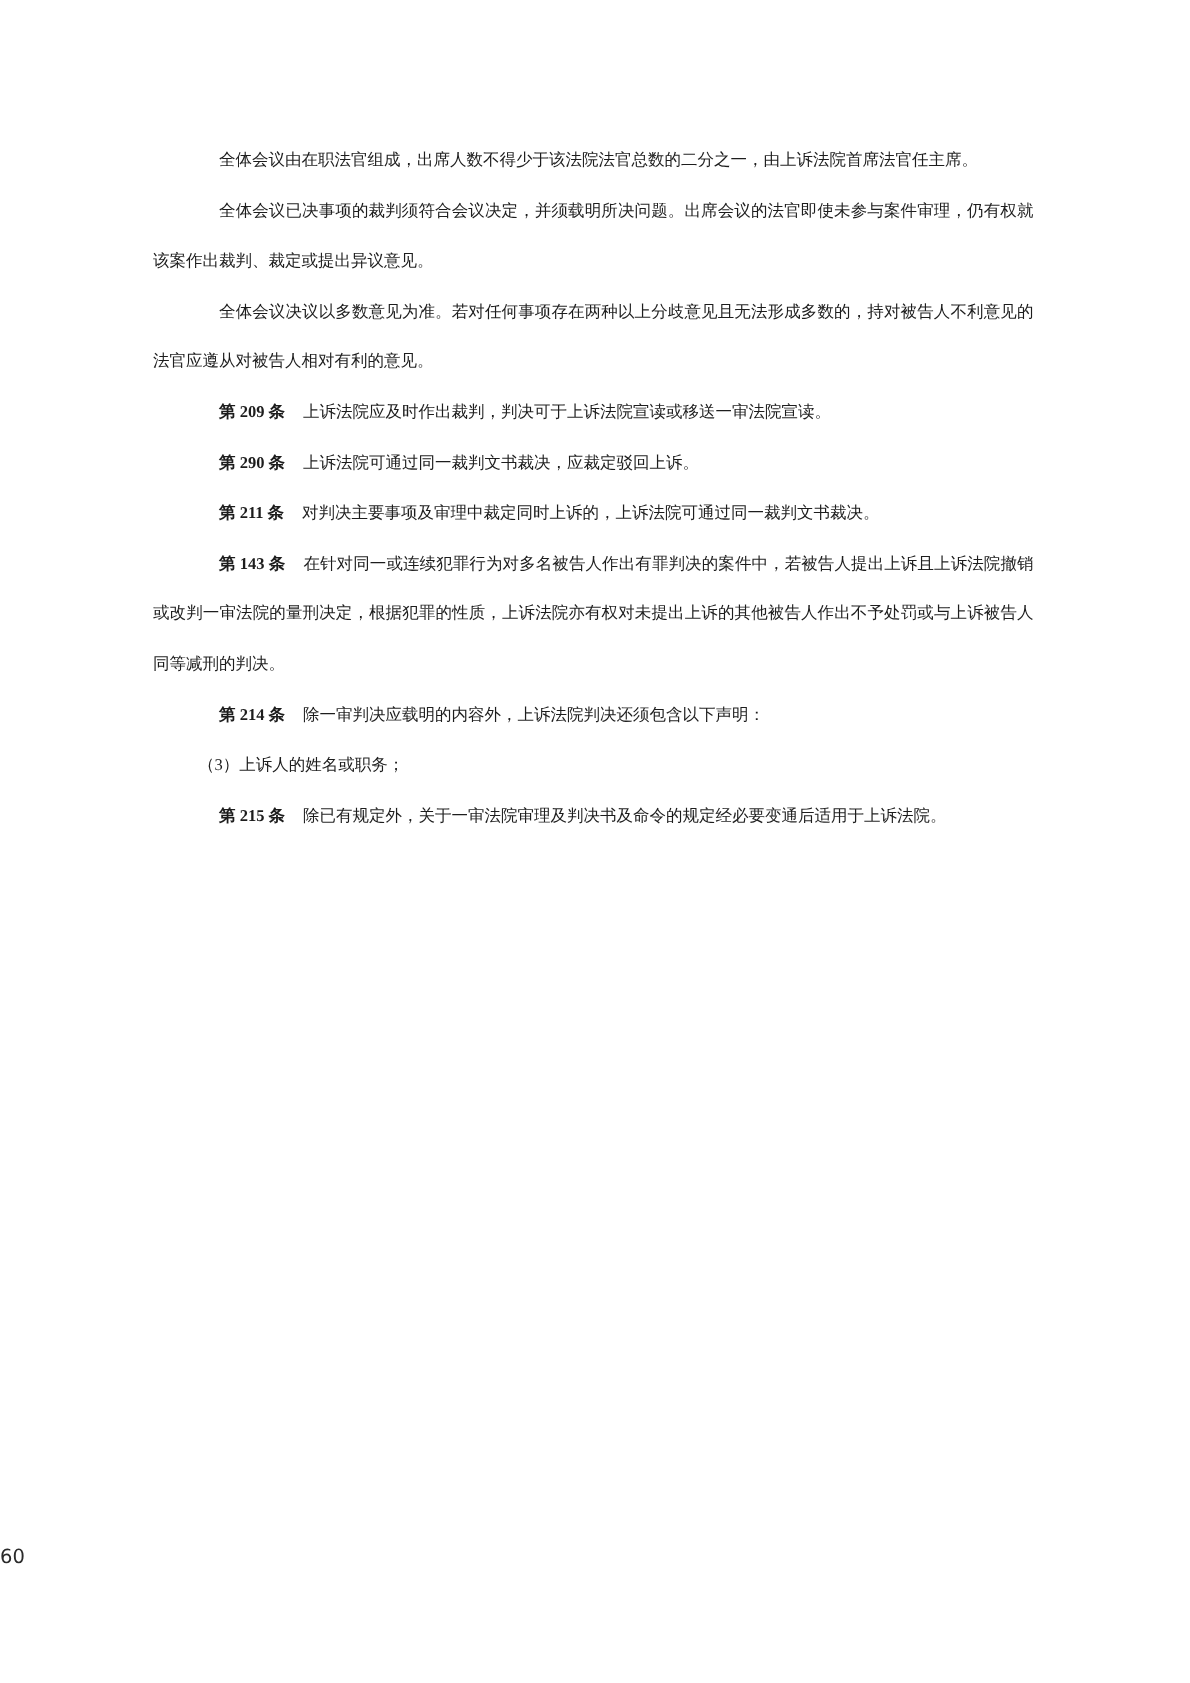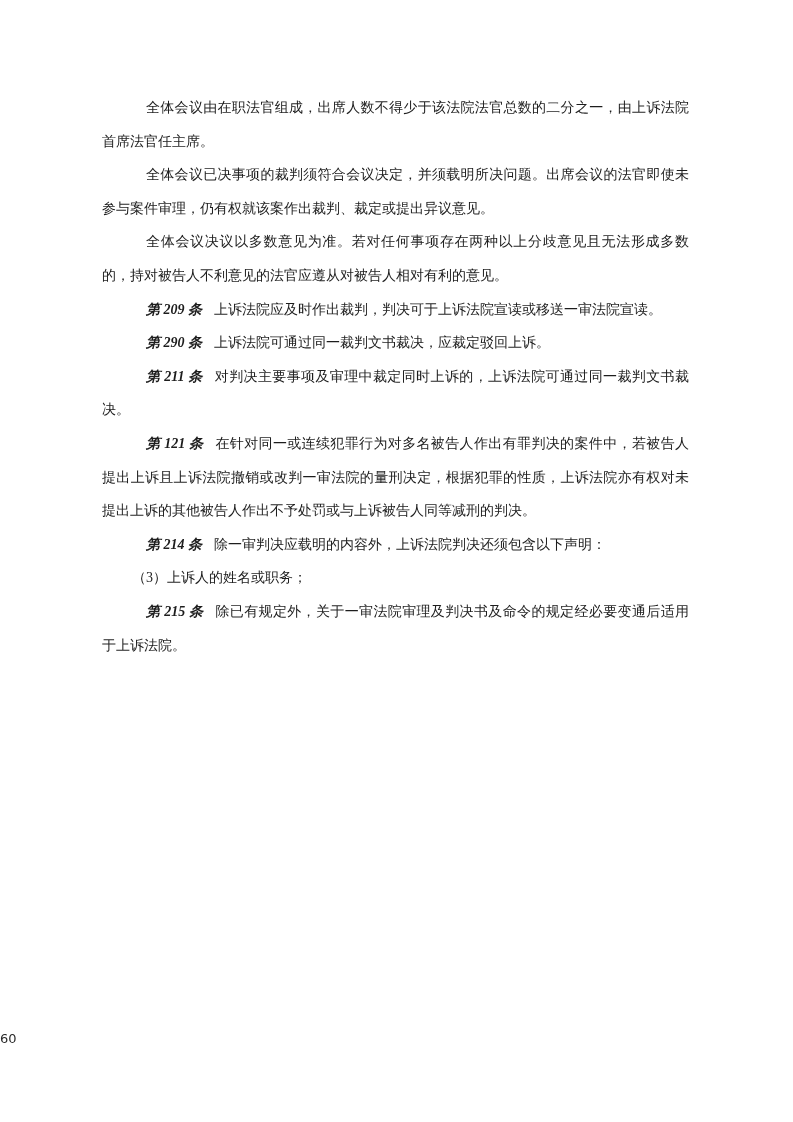--- a/index.html
+++ b/index.html
@@ -18,34 +18,33 @@
   }
   .content {
     position: absolute;
     left: 102px;
     top: 91px;
     width: 587px;
   }
   p.para {
     margin: 0;
     padding: 0;
-    font-size: 14px;
+    font-size: 11px;
     line-height: 33.6px;
     text-align: justify;
     text-indent: 44px;
     word-break: break-all;
   }
   p.para.list-item {
     text-indent: 30px;
   }
   .article-label {
     font-weight: bold;
     margin-right: 12px;
     white-space: nowrap;
-    font-style: italic;
   }
   .page-number {
     position: absolute;
     top: 1031px;
     left: 0;
     width: 100%;
     text-align: left;
     font-family: "DejaVu Sans", "Liberation Sans", sans-serif;
     font-size: 13px;
     color: #2b2b2b;
@@ -63,21 +62,21 @@
 
     <p class="para"><span>全体会议决议以多数意见为准。若对任何事项存在两种以上分歧意见且无法形成多数的，持对被告人不利意见的法官应遵从对被告人相对有利的意见。</span></p>
 
     <p class="para"><span class="article-label">第 209 条</span><span>上诉法院应及时作出裁判，判决可于上诉法院宣读或移送一审法院宣读。</span></p>
 
     <p class="para"><span class="article-label">第 290 条</span><span>上诉法院可通过同一裁判文书裁决，应裁定驳回上诉。</span></p>
 
     <p class="para"><span class="article-label">第 211 条</span><span>对判决主要事项及审理中裁定同时上诉的，上诉法院可通过同一裁判文书裁决。</span></p>
 
 
-    <p class="para"><span class="article-label">第 121 条</span><span>在针对同一或连续犯罪行为对多名被告人作出有罪判决的案件中，若被告人提出上诉且上诉法院撤销或改判一审法院的量刑决定，根据犯罪的性质，上诉法院亦有权对未提出上诉的其他被告人作出不予处罚或与上诉被告人同等减刑的判决。</span></p>
+    <p class="para"><span class="article-label">第 143 条</span><span>在针对同一或连续犯罪行为对多名被告人作出有罪判决的案件中，若被告人提出上诉且上诉法院撤销或改判一审法院的量刑决定，根据犯罪的性质，上诉法院亦有权对未提出上诉的其他被告人作出不予处罚或与上诉被告人同等减刑的判决。</span></p>
 
     <p class="para"><span class="article-label">第 214 条</span><span>除一审判决应载明的内容外，上诉法院判决还须包含以下声明：</span></p>
 
     <p class="para list-item"><span>（3）上诉人的姓名或职务；</span></p>
 
 
     <p class="para"><span class="article-label">第 215 条</span><span>除已有规定外，关于一审法院审理及判决书及命令的规定经必要变通后适用于上诉法院。</span></p>
 
   </div>
 

